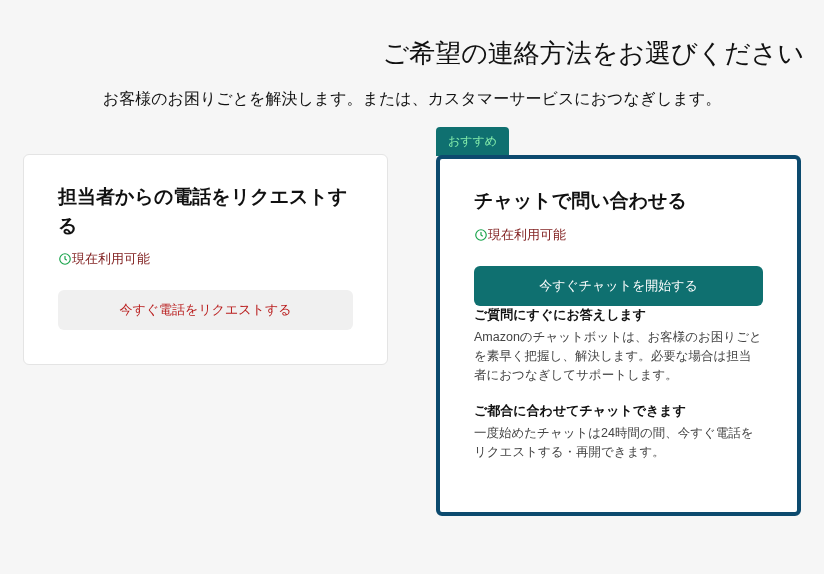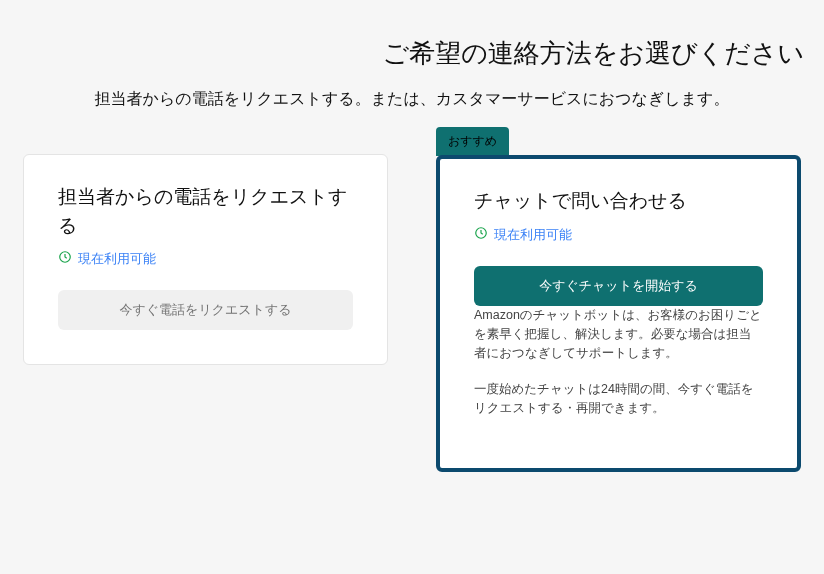--- a/index.html
+++ b/index.html
@@ -48,41 +48,41 @@
       border: 4px solid #0c4a6e;
       margin-top: 0;
     }
     .recommended-container {
       position: relative;
       margin-top: -28px;
     }
     .badge {
       display: inline-block;
       background: #0f7070;
-      color: #000000;
+      color: #86efac;
       font-size: 12px;
       padding: 6px 12px;
       border-radius: 4px 4px 0 0;
       margin-left: 0;
       position: relative;
       top: 1px;
       text-align: right;
     }
     .card-title {
       font-size: 19px;
-      font-weight: 400;
+      font-weight: 700;
       color: #111;
       line-height: 1.5;
       margin-bottom: 10px;
     }
     .availability {
       display: flex;
-      align-items: flex-start;
-      gap: 6px;
-      color: #3b82f6;
+      align-items: center;
+      gap: 0;
+      color: #7f1d1d;
       font-size: 13px;
       margin-bottom: 22px;
     }
     .clock-icon {
       width: 14px;
       height: 14px;
       flex-shrink: 0;
     }
     .btn {
       display: block;
@@ -90,21 +90,21 @@
       padding: 11px 0;
       border-radius: 6px;
       font-size: 13px;
       text-align: center;
       border: none;
       cursor: pointer;
       font-family: Liberation Mono, monospace;
     }
     .btn-secondary {
       background: #f0f0f0;
-      color: #737373;
+      color: #b91c1c;
     }
     .btn-primary {
       background: #0f7070;
       color: #fff;
     }
     .benefits-title {
       font-size: 16px;
       font-weight: 400;
       color: #111;
       margin-top: 26px;
@@ -123,21 +123,21 @@
       font-size: 12.5px;
       color: #444;
       line-height: 1.55;
     }
   </style>
 </head>
 <body>
 
 <div class="container">
   <h1 class="page-title">ご希望の連絡方法をお選びください</h1>
-  <p class="page-subtitle">担当者からの電話をリクエストする。または、カスタマーサービスにおつなぎします。</p>
+  <p class="page-subtitle">お客様のお困りごとを解決します。または、カスタマーサービスにおつなぎします。</p>
 
   <div class="cards">
 
     <div class="card">
       <h2 class="card-title">担当者からの電話をリクエストする</h2>
       <div class="availability">
         <svg class="clock-icon" viewBox="0 0 24 24" fill="none" stroke="#17a34a" stroke-width="2">
           <circle cx="12" cy="12" r="9"></circle>
           <path d="M12 7v5l3 2"></path>
         </svg>
@@ -154,23 +154,25 @@
           <svg class="clock-icon" viewBox="0 0 24 24" fill="none" stroke="#17a34a" stroke-width="2">
             <circle cx="12" cy="12" r="9"></circle>
             <path d="M12 7v5l3 2"></path>
           </svg>
           <span>現在利用可能</span>
         </div>
         <button class="btn btn-primary">今すぐチャットを開始する</button>
 
 
         <div class="benefit">
+          <div class="benefit-heading">ご質問にすぐにお答えします</div>
           <div class="benefit-text">Amazonのチャットボットは、お客様のお困りごとを素早く把握し、解決します。必要な場合は担当者におつなぎしてサポートします。</div>
         </div>
 
         <div class="benefit">
+          <div class="benefit-heading">ご都合に合わせてチャットできます</div>
           <div class="benefit-text">一度始めたチャットは24時間の間、今すぐ電話をリクエストする・再開できます。</div>
         </div>
       </div>
     </div>
 
   </div>
 </div>
 
 </body></html>

